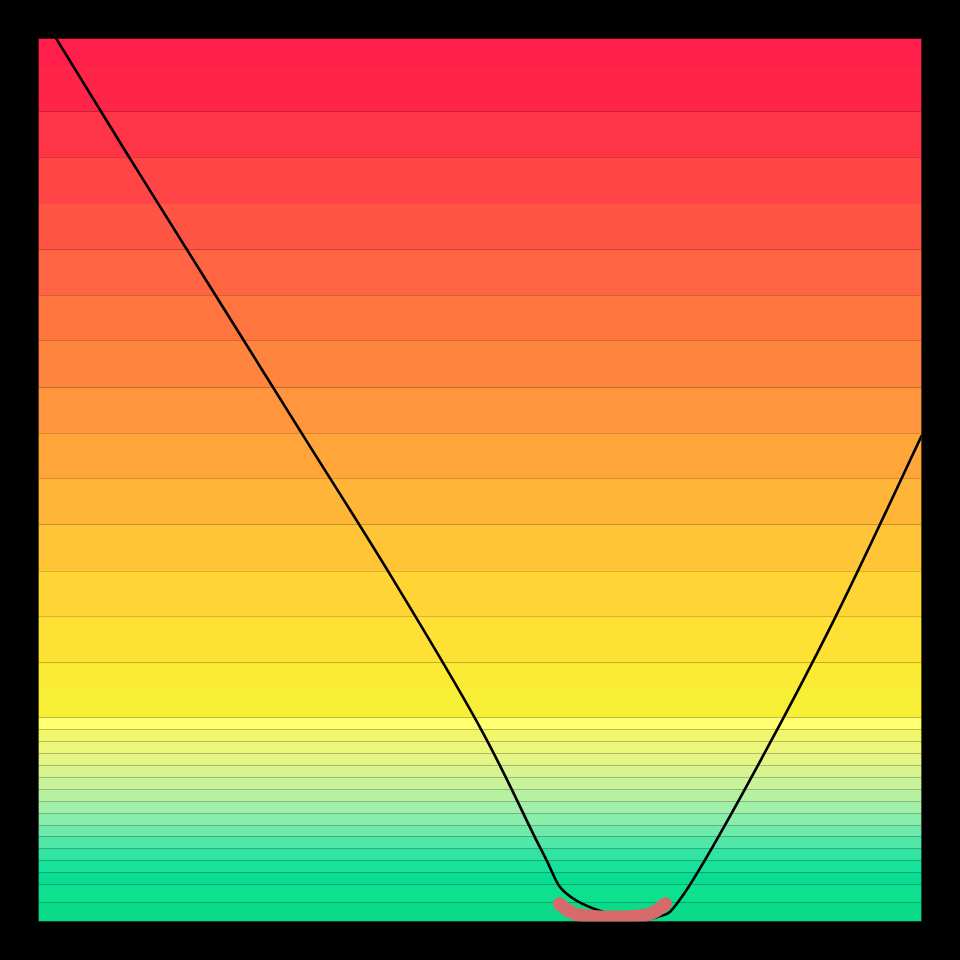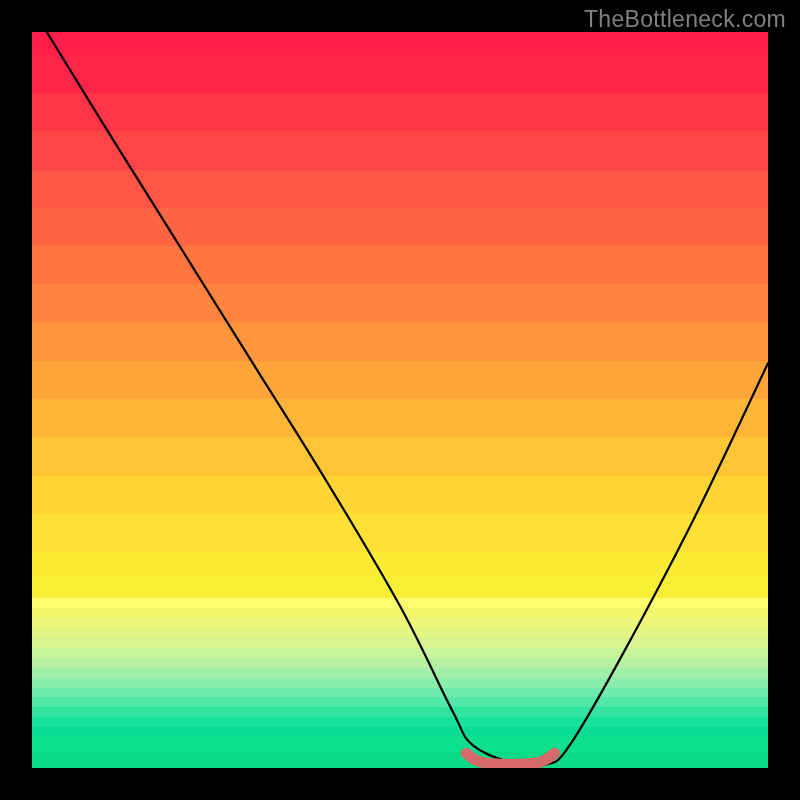--- a/index.html
+++ b/index.html
@@ -98,15 +98,14 @@
         <div class="band" style="height: 9.94595px; background: rgb(11, 220, 147);"></div>
         <div class="band" style="height: 15.3015px; background: rgb(13, 224, 143);"></div>
         <div class="band" style="height: 15.3015px; background: rgb(9, 219, 137);"></div>
       </div>
     <svg class="curves" id="curves" viewBox="0 0 736 736" preserveAspectRatio="none">
         <path d="M 14.72 0 C 25.318400000000004 17.22239999999999, 49.753600000000006 57.26079999999994, 73.60000000000001 95.67999999999995 C 97.44640000000001 134.09919999999997, 120.70400000000002 171.04640000000006, 147.20000000000002 213.44000000000005 C 173.69600000000003 255.83360000000005, 194.30399999999997 288.8064, 220.79999999999998 331.2 C 247.296 373.5936, 267.90400000000005 405.24159999999995, 294.40000000000003 448.96 C 320.896 492.6784, 345.4784 533.0112, 368 574.08 C 390.5216 615.1488, 406.272 651.9488, 419.52 677.12 C 432.768 702.2912, 429.67679999999996 703.9839999999999, 441.59999999999997 713.92 C 453.5232 723.856, 472.51200000000006 729.008, 485.76000000000005 732.32 C 499.00800000000004 735.6320000000001, 505.92639999999994 735.6320000000001, 515.1999999999999 732.32 C 524.4735999999999 729.008, 524.0319999999999 733.1296, 537.28 713.92 C 550.528 694.7103999999999, 566.2784 666.6688, 588.8000000000001 625.6 C 611.3216000000001 584.5312, 635.904 538.752, 662.4 485.76 C 688.896 432.768, 722.752 359.0208, 736 331.2" fill="none" stroke="#000000" stroke-width="2.2" stroke-linecap="round"></path>
         <path d="M 434.23999999999995 721.28 C 436.8896 722.8697599999999, 441.0112 728.1247999999999, 448.96 730.112 C 456.9088 732.0992, 467.8016 732.32, 478.40000000000003 732.32 C 488.99840000000006 732.32, 499.89119999999997 732.0992, 507.84 730.112 C 515.7887999999999 728.1247999999999, 519.9104 722.8697599999999, 522.56 721.28" fill="none" stroke="#d76a6a" stroke-width="11" stroke-linecap="round"></path>
       </svg>
   </div>
 
-  <div class="watermark">TheBottleneck.com</div>
 
 </div>
 
 </body></html>

